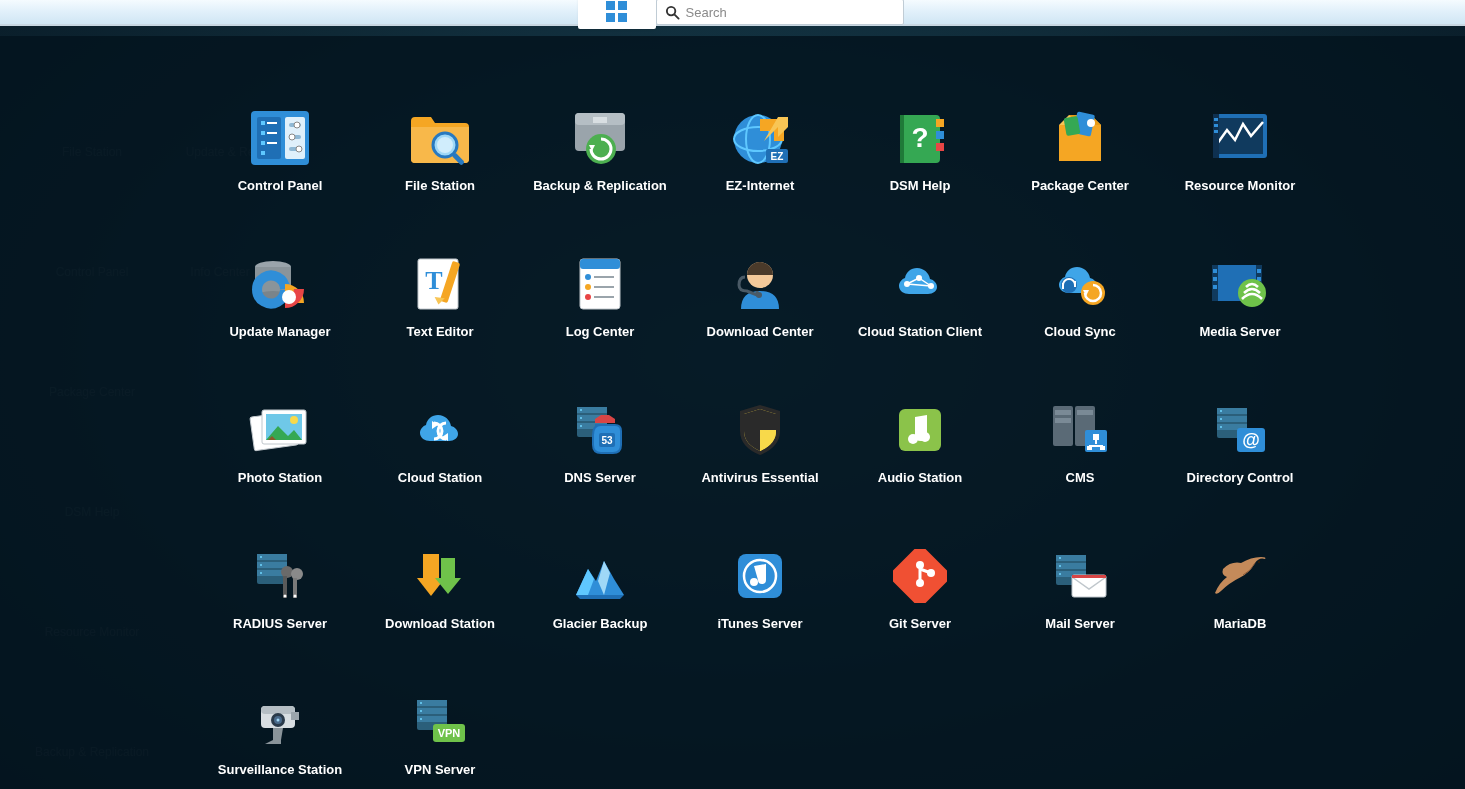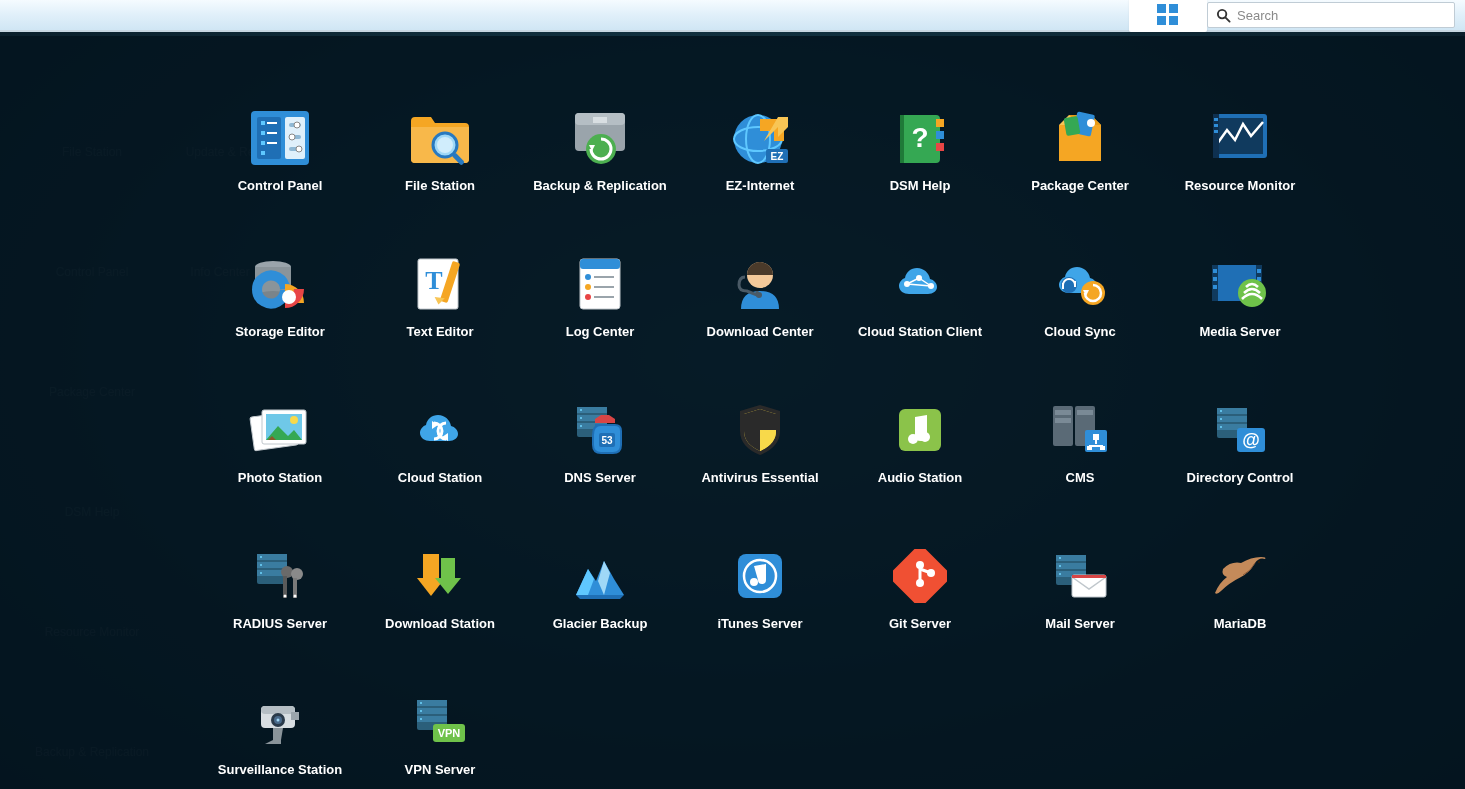--- a/index.html
+++ b/index.html
@@ -7,26 +7,26 @@
   width: 1465px;
   height: 789px;
   font-family: "Segoe UI", Tahoma, Arial, sans-serif;
   background: radial-gradient(ellipse at 50% 45%, #1a4a5c 0%, #15394a 35%, #0f2936 65%, #081a26 100%);
   overflow: hidden;
   position: relative;
 }
 
 
 .taskbar {
-  height: 32px;
+  height: 26px;
   background: linear-gradient(to bottom, #f5fbff 0%, #e1f0fa 48%, #d0e6f4 100%);
   border-bottom: 2px solid #c8d7e2;
   display: flex;
   align-items: center;
-  justify-content: flex-end;
+  justify-content: center;
   padding-left: 26px;
   padding-right: 10px;
 }
 .apps-button {
   width: 78px;
   height: 34px;
   background: #ffffff;
   border-radius: 2px;
   display: flex;
   align-items: center;
@@ -300,21 +300,21 @@
           <svg width="62" height="58" viewBox="0 0 62 58">
             <ellipse cx="24" cy="12" rx="18" ry="6" fill="#9aa4ab"></ellipse>
             <rect x="6" y="12" width="36" height="30" fill="#8a949a"></rect>
             <ellipse cx="24" cy="42" rx="18" ry="6" fill="#7a848a"></ellipse>
             <path d="M36 34 A14 14 0 1 0 36 35" stroke="#2f8ed8" stroke-width="10" fill="none"></path>
             <path d="M36 34 A14 14 0 0 1 50 48" stroke="#f5a623" stroke-width="10" fill="none"></path>
             <path d="M50 48 A14 14 0 0 1 36 62" stroke="#e84545" stroke-width="10" fill="none" transform="translate(0,-14)"></path>
             <circle cx="40" cy="42" r="7" fill="#fff"></circle>
           </svg>
         </div>
-        <div class="label">Storage Editor</div>
+        <div class="label">Update Manager</div>
       </div>
       <div class="app">
         <div class="icon">
           <svg width="56" height="58" viewBox="0 0 56 58">
             <rect x="6" y="4" width="40" height="50" rx="2" fill="#fff" stroke="#c0c7cc" stroke-width="1"></rect>
             <text x="22" y="34" font-size="26" fill="#2f8ed8" text-anchor="middle" font-family="serif" font-weight="bold">T</text>
             <rect x="34" y="6" width="8" height="42" rx="2" fill="#f5a623" transform="rotate(18 38 27)"></rect>
             <polygon points="28,46 34,52 38,44" fill="#f8c555" transform="rotate(18 38 27)"></polygon>
           </svg>
         </div>

